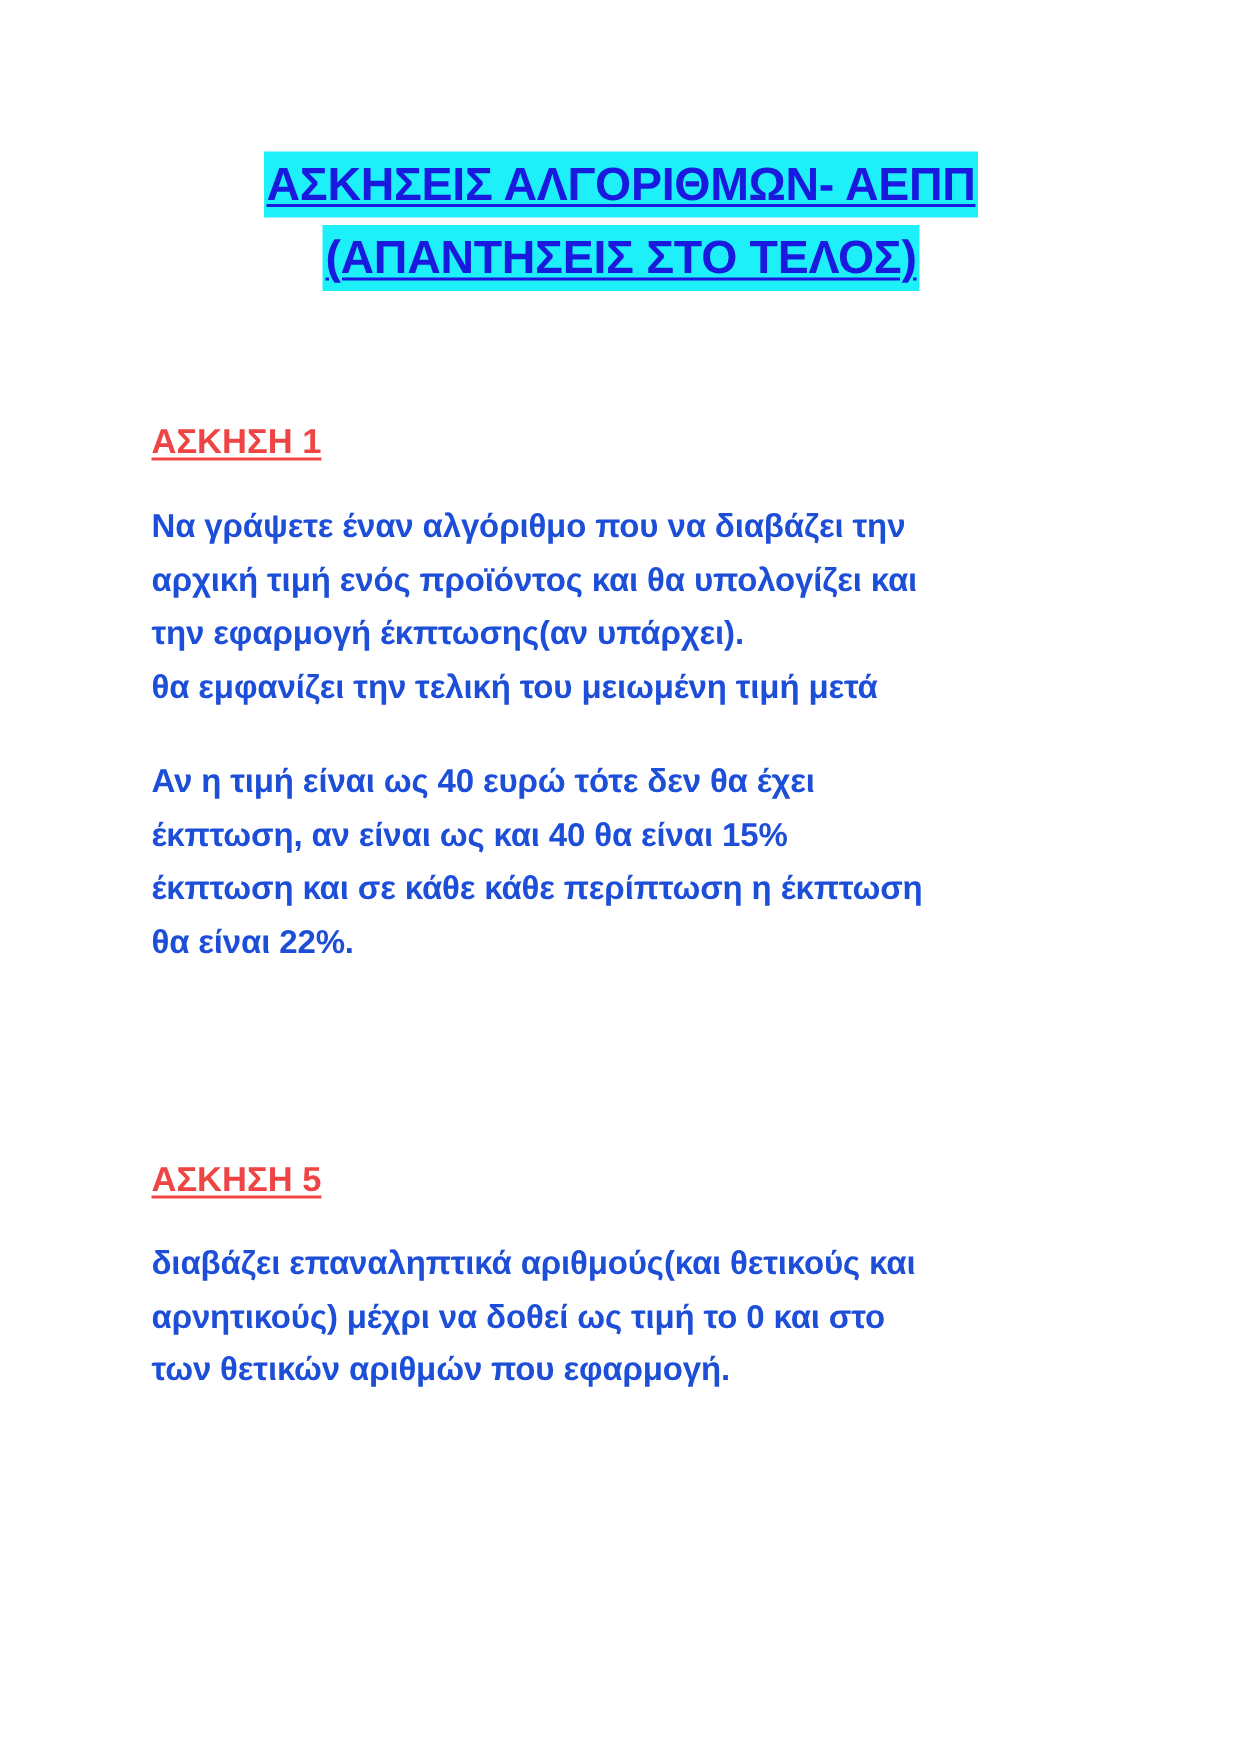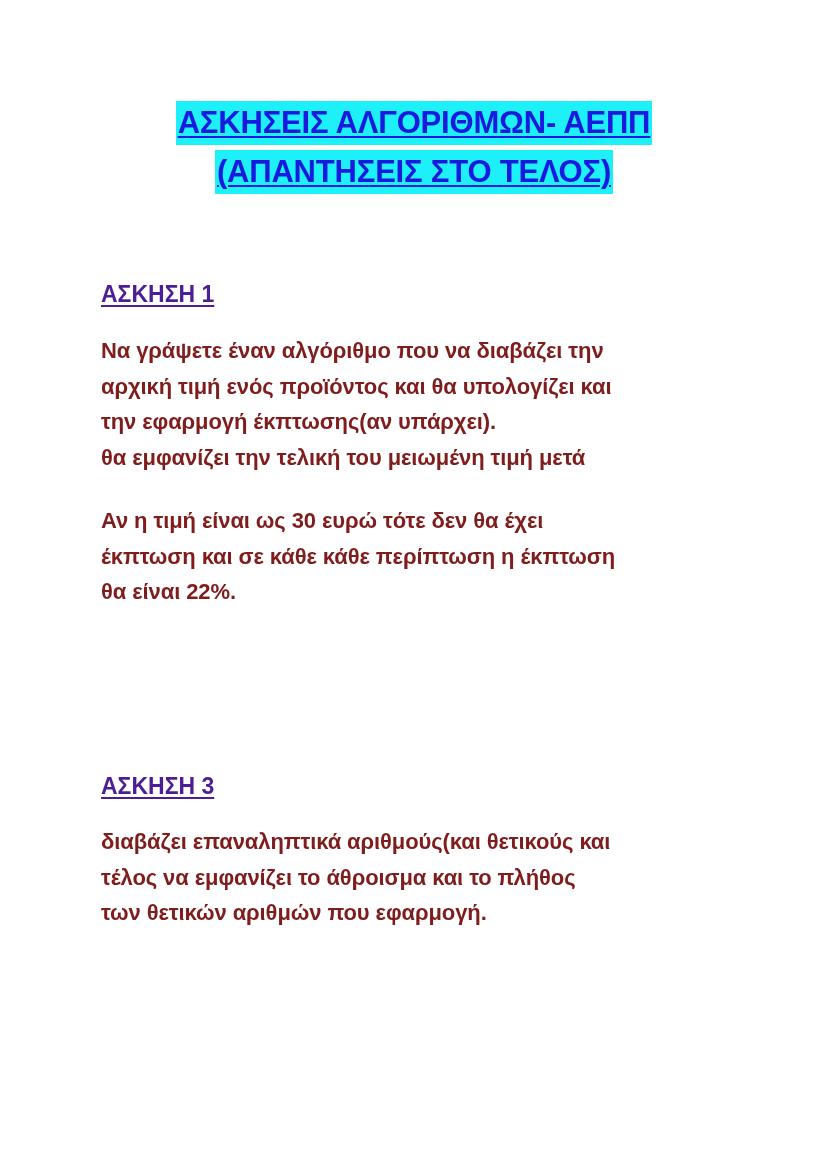--- a/index.html
+++ b/index.html
@@ -32,33 +32,33 @@
       text-decoration-thickness: 2px;
       text-underline-offset: 3px;
       letter-spacing: -0.2px;
     }
     #title1 { top: 101px; }
     #title2 { top: 150px; }
 
     .section-heading {
       position: absolute;
       left: 101px;
-      color: #4c1d95;
+      color: #ef4444;
       font-weight: bold;
       font-size: 23px;
       text-decoration: underline;
       text-decoration-thickness: 2px;
       text-underline-offset: 3px;
       margin: 0;
     }
     .para {
       position: absolute;
       left: 101px;
       width: 640px;
-      color: #7f1d1d;
+      color: #1d4ed8;
       font-weight: bold;
       font-size: 22px;
       line-height: 35.5px;
       margin: 0;
       letter-spacing: -0.1px;
     }
     .para .ln { display: block; white-space: nowrap; }
 
     #h1 { top: 281px; }
     #p1 { top: 333px; }
@@ -79,24 +79,25 @@
 <h2 class="section-heading" id="h1">ΑΣΚΗΣΗ 1</h2>
 
 <p class="para" id="p1">
   <span class="ln">Να γράψετε έναν αλγόριθμο που να διαβάζει την</span>
   <span class="ln">αρχική τιμή ενός προϊόντος και θα υπολογίζει και</span>
   <span class="ln">την εφαρμογή έκπτωσης(αν υπάρχει).</span>
   <span class="ln">θα εμφανίζει την τελική του μειωμένη τιμή μετά</span>
 </p>
 
 <p class="para" id="p2">
-  <span class="ln">Αν η τιμή είναι ως 30 ευρώ τότε δεν θα έχει</span>
+  <span class="ln">Αν η τιμή είναι ως 40 ευρώ τότε δεν θα έχει</span>
+  <span class="ln">έκπτωση, αν είναι ως και 40 θα είναι 15%</span>
   <span class="ln">έκπτωση και σε κάθε κάθε περίπτωση η έκπτωση</span>
   <span class="ln">θα είναι 22%.</span>
 </p>
 
-<h2 class="section-heading" id="h2">ΑΣΚΗΣΗ 3</h2>
+<h2 class="section-heading" id="h2">ΑΣΚΗΣΗ 5</h2>
 
 <p class="para" id="p3">
   <span class="ln">διαβάζει επαναληπτικά αριθμούς(και θετικούς και</span>
-  <span class="ln">τέλος να εμφανίζει το άθροισμα και το πλήθος</span>
+  <span class="ln">αρνητικούς) μέχρι να δοθεί ως τιμή το 0 και στο</span>
   <span class="ln">των θετικών αριθμών που εφαρμογή.</span>
 </p>
 
 </body></html>

